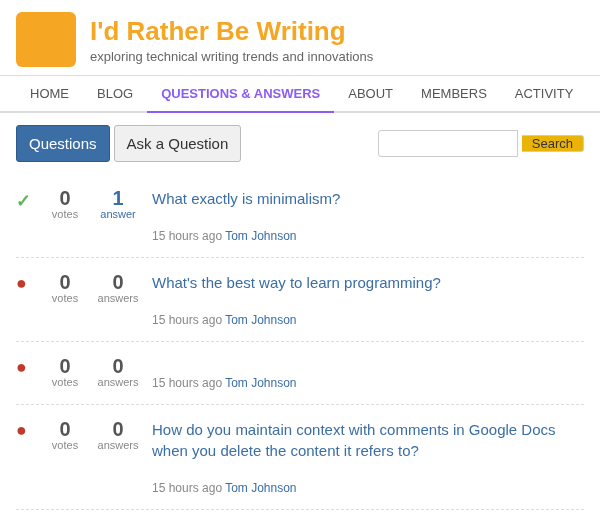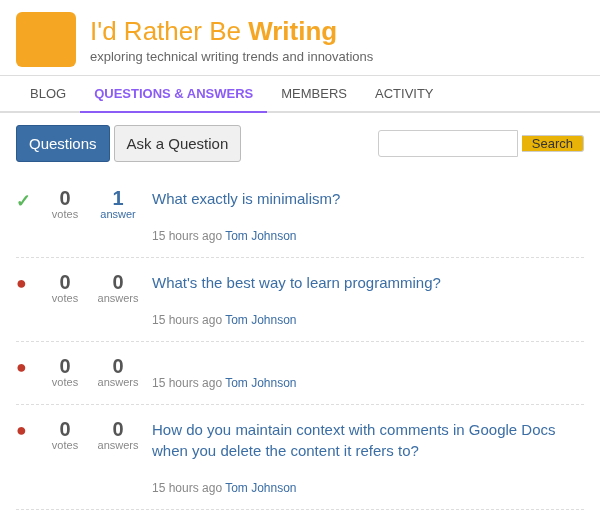--- a/index.html
+++ b/index.html
@@ -2,21 +2,21 @@
 <html><head>
   <meta charset="utf-8">
   <style>
     * { margin: 0; padding: 0; box-sizing: border-box; }
     body { font-family: Arial, Helvetica, sans-serif; font-size: 14px; color: #333; background: #fff; width: 600px; overflow-x: hidden; }
 
     
     .site-header { display: flex; align-items: center; padding: 12px 16px 8px 16px; border-bottom: 1px solid #ddd; }
     .logo-box { width: 60px; height: 55px; background: #f5a623; border-radius: 6px; margin-right: 14px; flex-shrink: 0; }
     .site-title { font-size: 26px; color: #333; font-weight: normal; }
-    .site-title span { color: #f5a623; font-weight: normal; }
+    .site-title span { color: #f5a623; font-weight: bold; }
     .site-tagline { font-size: 13px; color: #666; margin-top: 2px; }
 
     
     .nav-bar { display: flex; align-items: center; border-bottom: 2px solid #ddd; padding: 0 16px; background: #fff; }
     .nav-item { padding: 10px 14px; font-size: 13px; color: #555; text-decoration: none; cursor: pointer; white-space: nowrap; }
     .nav-item.active { font-weight: bold; color: #8b5cf6; border-bottom: 2px solid #8b5cf6; margin-bottom: -2px; }
 
     
     .toolbar { display: flex; align-items: center; padding: 12px 16px; gap: 4px; }
     .btn { padding: 9px 12px; font-size: 15px; cursor: pointer; border: 1px solid #bbb; border-radius: 3px; background: #f0f0f0; color: #333; }
@@ -53,22 +53,24 @@
   <div class="logo-box"></div>
   <div>
     <div class="site-title">
       <span>I'd Rather Be </span><span style="color:#f5a623;font-weight:bold;">Writing</span>
     </div>
     <div class="site-tagline">exploring technical writing trends and innovations</div>
   </div>
 </div>
 
 <nav class="nav-bar">
+  <a class="nav-item">HOME</a>
   <a class="nav-item">BLOG</a>
   <a class="nav-item active">QUESTIONS &amp; ANSWERS</a>
+  <a class="nav-item">ABOUT</a>
   <a class="nav-item">MEMBERS</a>
   <a class="nav-item">ACTIVITY</a>
 </nav>
 
 <div class="toolbar">
   <button class="btn active">Questions</button>
   <button class="btn">Ask a Question</button>
   <input class="search-input" type="text" placeholder="" style="">
   <button class="search-btn">Search</button>
 </div>

